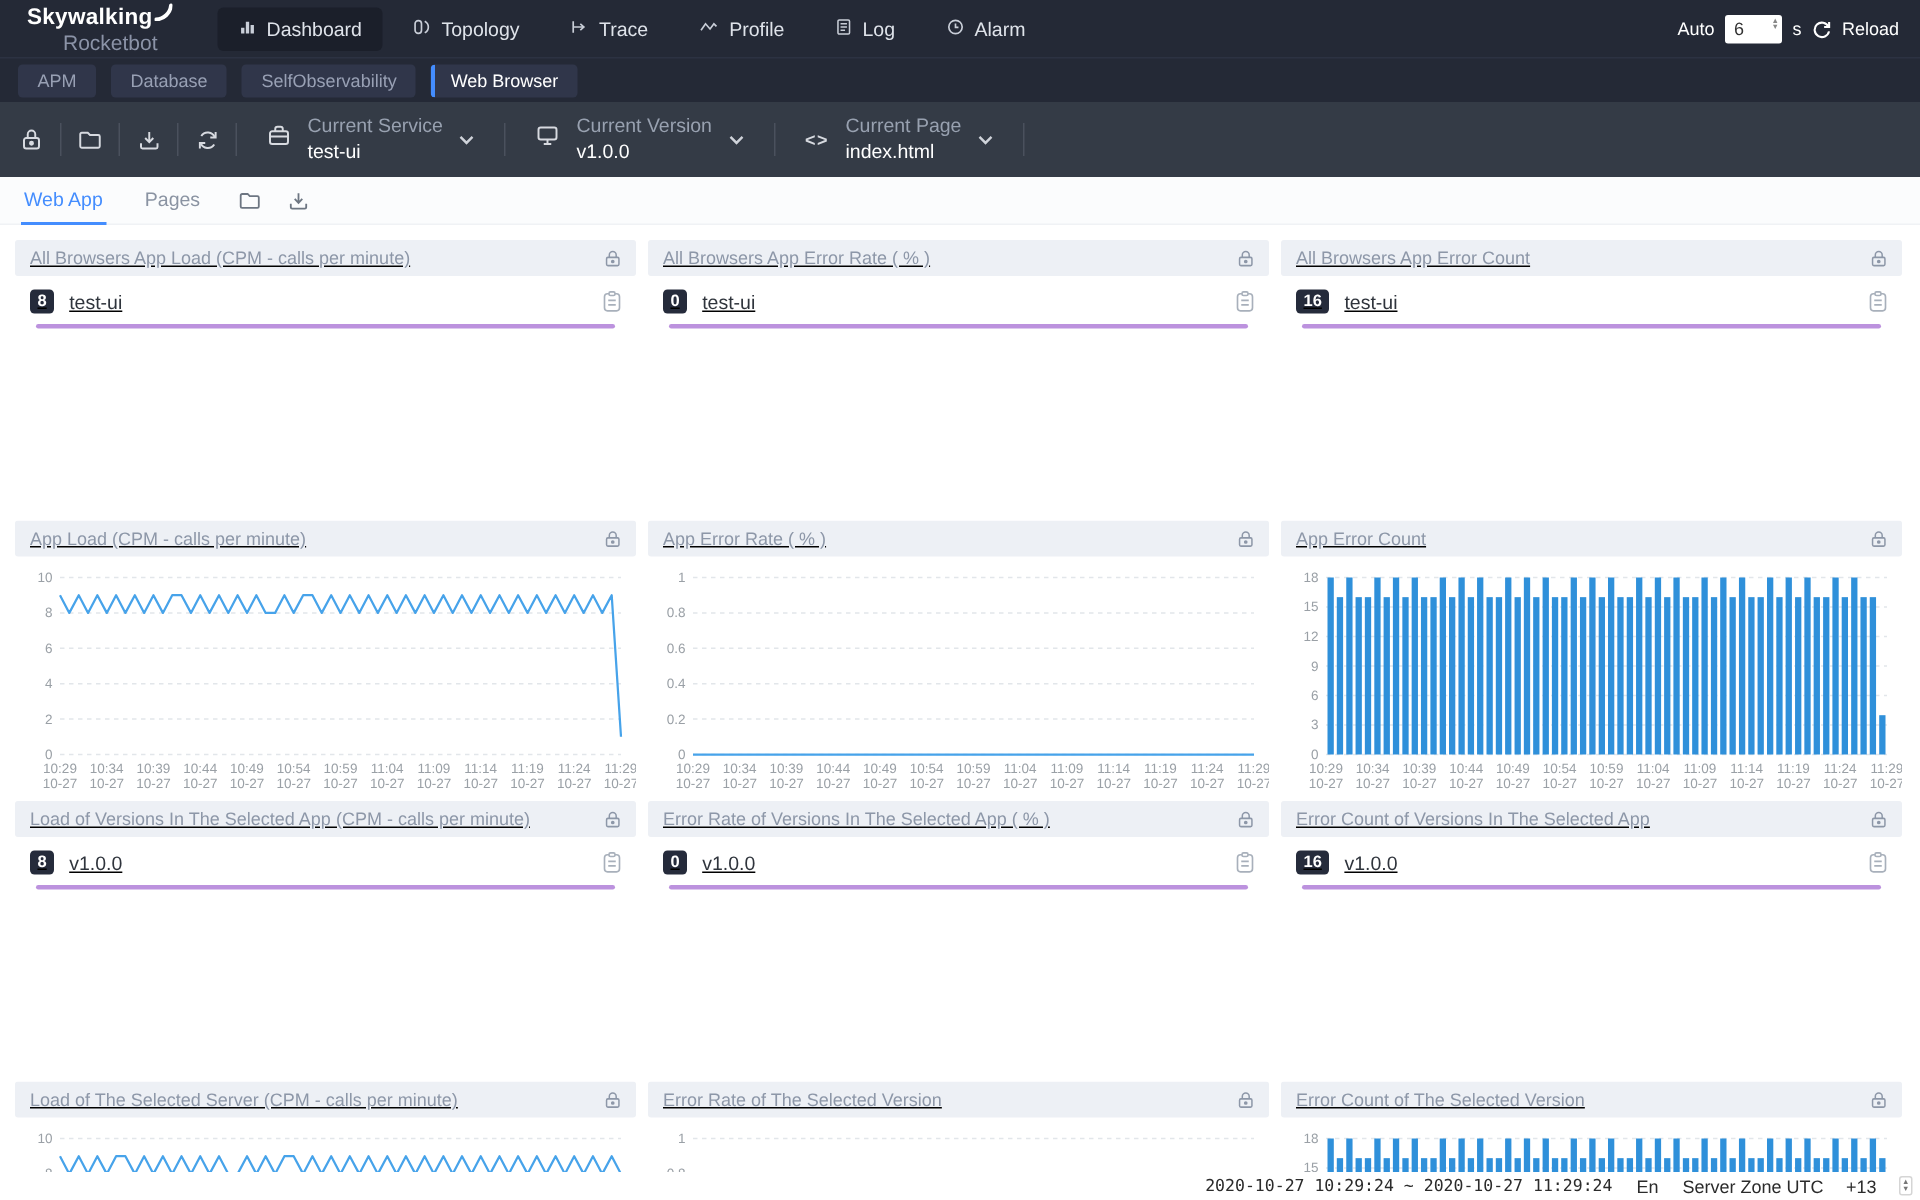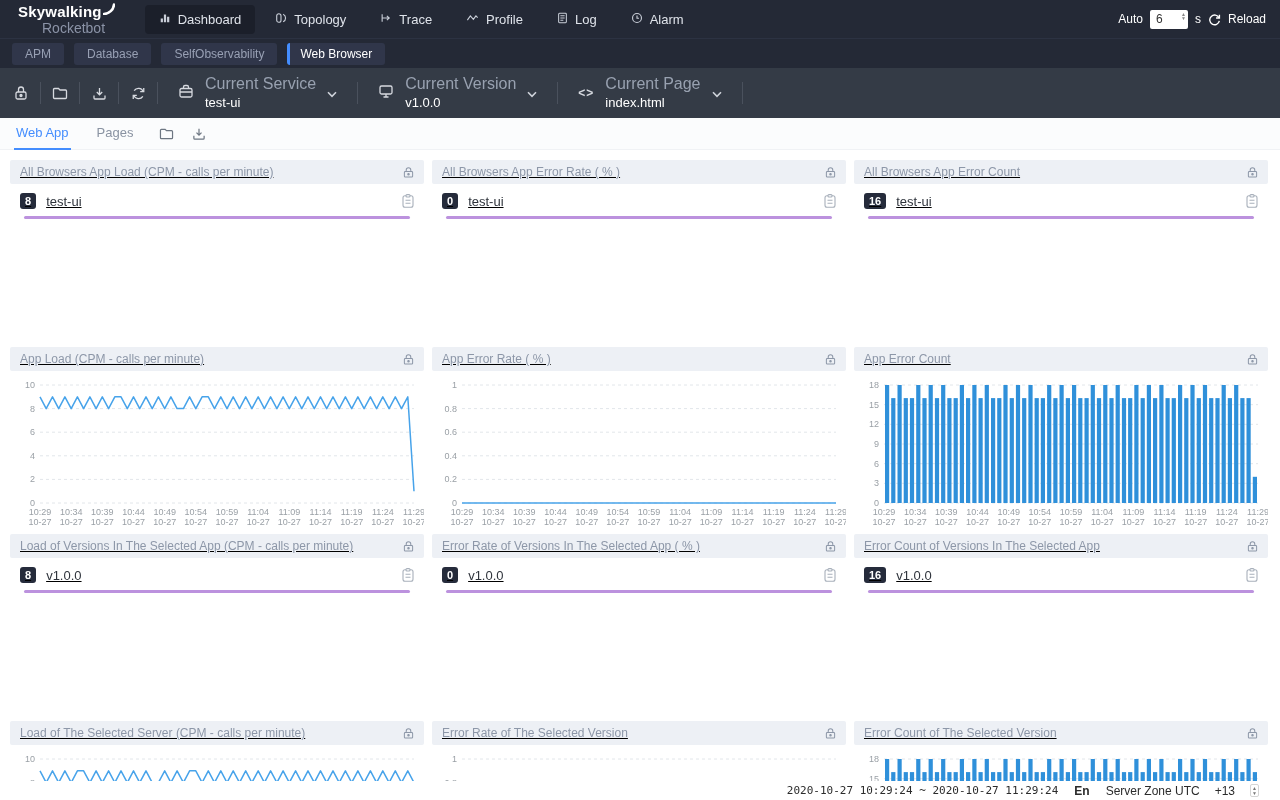--- a/index.html
+++ b/index.html
@@ -19,40 +19,40 @@
   .auto-box input { width:38px; height:19px; border:none; border-radius:2px; font-size:12px; padding:0 12px 0 6px; font-family:"Liberation Sans",sans-serif; color:#333; }
   .spin { position:absolute; right:2px; top:2px; display:flex; flex-direction:column; font-size:5px; line-height:4.5px; color:#888; }
   .subbar { height:30px; background:#242936; border-top:1px solid #2c3242; display:flex; align-items:center; padding-left:12px; gap:10px; }
   .chip { background:#30364a; color:#98a0b4; font-size:12px; padding:4px 13px; border-radius:3px; cursor:pointer; }
   .chip.active { color:#fff; border-left:3px solid #448dfe; padding-left:10px; }
   .toolbar { height:50px; background:#343b46; display:flex; align-items:center; padding-left:6px; }
   .tool-btn { width:30px; display:flex; justify-content:center; cursor:pointer; }
   .tool-sep { width:1px; height:22px; background:#4a515d; margin:0 4px; }
   .selector { display:flex; align-items:center; gap:11px; padding:0 16px; cursor:pointer; }
   .sel-col { line-height:1.3; }
-  .sel-lbl { font-size:16px; color:#98a1b0; }
+  .sel-lbl { font-size:13px; color:#98a1b0; }
   .sel-val { font-size:13px; color:#fff; }
   .code-icon { color:#d7dae0; font-size:12px; font-weight:bold; letter-spacing:1px; }
   .viewtabs { height:32px; background:#fbfcfd; display:flex; align-items:center; padding-left:14px; border-bottom:1px solid #f0f2f5; }
   .viewtab { font-size:13px; color:#8a93a2; height:32px; display:flex; align-items:center; padding:0 2px; margin-right:24px; cursor:pointer; border-bottom:2px solid transparent; }
   .viewtab.active { color:#448dfe; border-bottom-color:#448dfe;text-align:right; }
   .vt-icon { margin-right:18px; cursor:pointer; display:flex; }
   .content { padding:10px 12px 0 10px; display:grid; grid-template-columns:repeat(3,1fr); grid-auto-rows:184px; gap:3px 8px; height:650px; overflow:hidden; background:#fff; }
   .card { overflow:hidden;text-decoration:underline; }
   .card-header { height:24px; background:#edf0f5; display:flex; align-items:center; padding:0 10px; border-radius:2px; }
   .card-title { font-size:12px; color:#8d97a8; flex:1; white-space:nowrap; overflow:hidden; }
   .metric-body { padding-top:7px; }
   .metric-row { display:flex; align-items:center; height:20px; padding:0 10px; }
   .badge { background:#252b3b; color:#fff; font-size:11px; font-weight:bold; border-radius:3px; padding:2px 5px; min-width:9px; text-align:center; }
   .metric-name { font-size:13px; color:#2f343c; margin-left:10px; flex:1; }
   .metric-bar { height:3px; background:#bc92de; border-radius:2px; margin:5px 14px 0 14px; }
   .chart-svg { display:block; }
-  .footer { position:fixed; left:0; right:16px; bottom:0; height:19px; background:#fff; display:flex; align-items:center; justify-content:flex-end; gap:16px; padding-right:5px; z-index:9; }
+  .footer { position:fixed; left:0; right:0; bottom:0; height:19px; background:#fff; display:flex; align-items:center; justify-content:flex-end; gap:16px; padding-right:5px; z-index:9; }
   .time-range { font-family:"DejaVu Sans Mono", monospace; font-size:11px; color:#2b2b2b; }
-  .lang { font-size:12px; color:#2b2b2b; cursor:pointer;font-weight:bold; }
+  .lang { font-size:12px; color:#2b2b2b; cursor:pointer; }
   .zone { font-size:12px; color:#2b2b2b; display:flex; align-items:center; gap:15px; }
   .zone-stepper { display:inline-flex; flex-direction:column; font-size:5px; line-height:4.5px; color:#777; border:1px solid #d5d5d5; border-radius:2px; padding:1px; cursor:pointer; }
 </style>
 </head>
 <body>
 
 <div class="topbar">
   <div class="logo">
     <div class="logo-row">
       <span class="logo-title">Skywalking</span>

